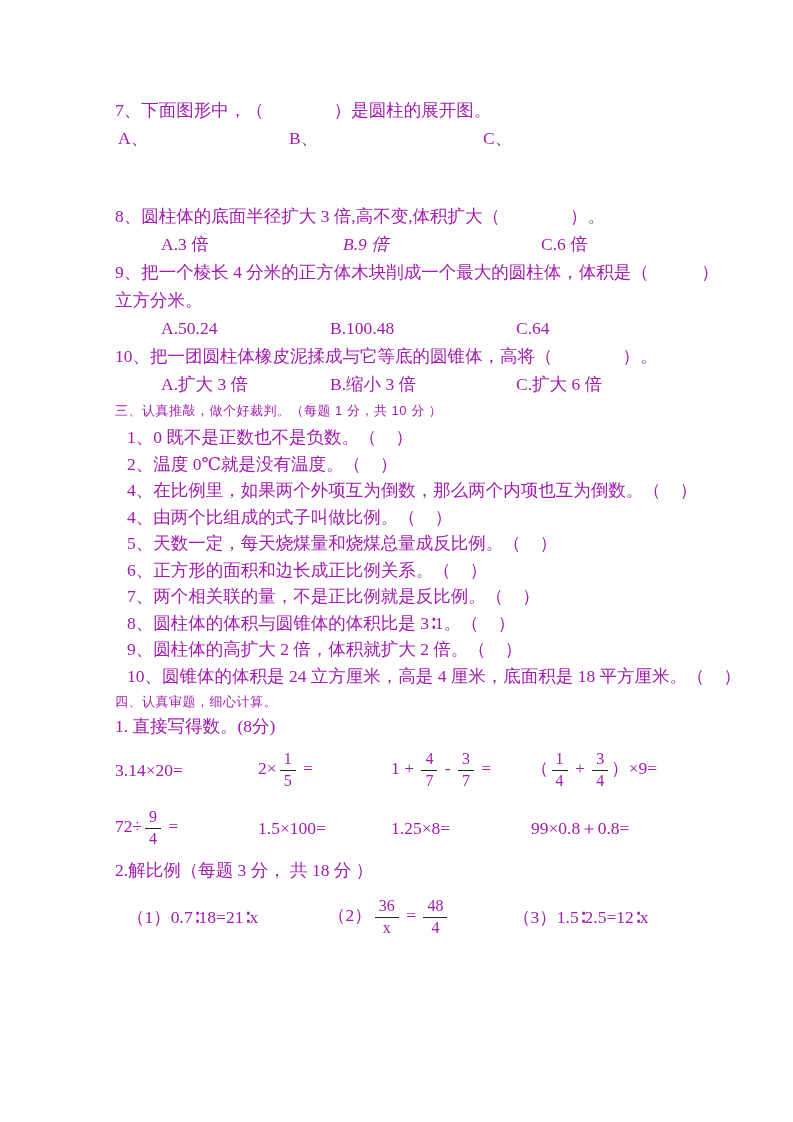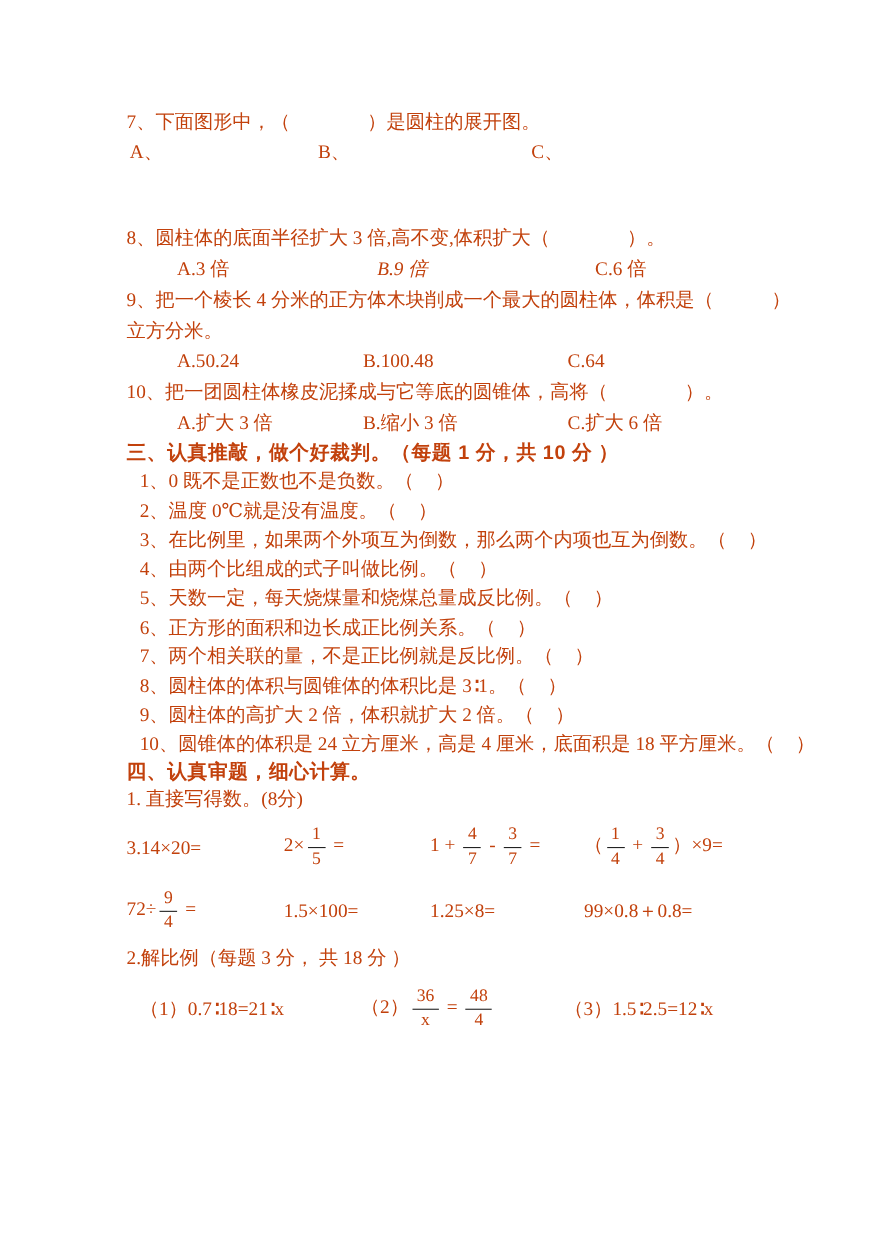--- a/index.html
+++ b/index.html
@@ -1,20 +1,20 @@
 <!DOCTYPE html>
 <html><head>
 <meta charset="utf-8">
 <style>
   html,body{margin:0;padding:0;background:#ffffff;}
   .page{
     position:relative;
     width:793px;height:1122px;
     background:#ffffff;
-    color:#c2410c;
+    color:#a21caf;
     font-family:"Liberation Serif","DejaVu Serif",serif;
     font-size:17.5px;
     overflow:hidden;
   }
   .content{
     position:absolute;
     left:115px;top:96px;
     width:566px;
   }
   .stem{line-height:28px;white-space:nowrap;}
@@ -24,22 +24,22 @@
   .q7opts .o1{width:171px;}
   .q7opts .o2{width:194px;}
   .ind{padding-left:46px;}
   .q8opts .o1{width:182px;font-family:Liberation Serif, serif;}
   .q8opts .o2{width:198px;font-style:italic;}
   .q9opts .o1,.q10opts .o1{width:169px;}
   .q9opts .o2,.q10opts .o2{width:186px;}
   .shape-gap{height:50px;}
   .heading{
     font-family:"Liberation Sans","DejaVu Sans",sans-serif;
-    font-weight:bold;
-    font-size:18px;
+    font-weight:normal;
+    font-size:13px;
     line-height:26px;
     white-space:nowrap;
     letter-spacing:0.5px;
   }
   .h4{line-height:25px;}
   .sub{line-height:25px;white-space:nowrap;}
   .sub2{line-height:26px;}
   .tf{
     display:flex;align-items:baseline;
     line-height:26.5px;white-space:nowrap;margin-left:12px;
@@ -118,21 +118,21 @@
         </span>
     </div>
     <div class="tf">
       <span class="tf-text">2、温度 0℃就是没有温度。</span>
       <span class="tf-answer">
           <span>（</span>
           <span>）</span>
         </span>
     </div>
     <div class="tf">
-      <span class="tf-text">3、在比例里，如果两个外项互为倒数，那么两个内项也互为倒数。</span>
+      <span class="tf-text">4、在比例里，如果两个外项互为倒数，那么两个内项也互为倒数。</span>
       <span class="tf-answer">
           <span>（</span>
           <span>）</span>
         </span>
     </div>
     <div class="tf">
       <span class="tf-text">4、由两个比组成的式子叫做比例。</span>
       <span class="tf-answer">
           <span>（</span>
           <span>）</span>

